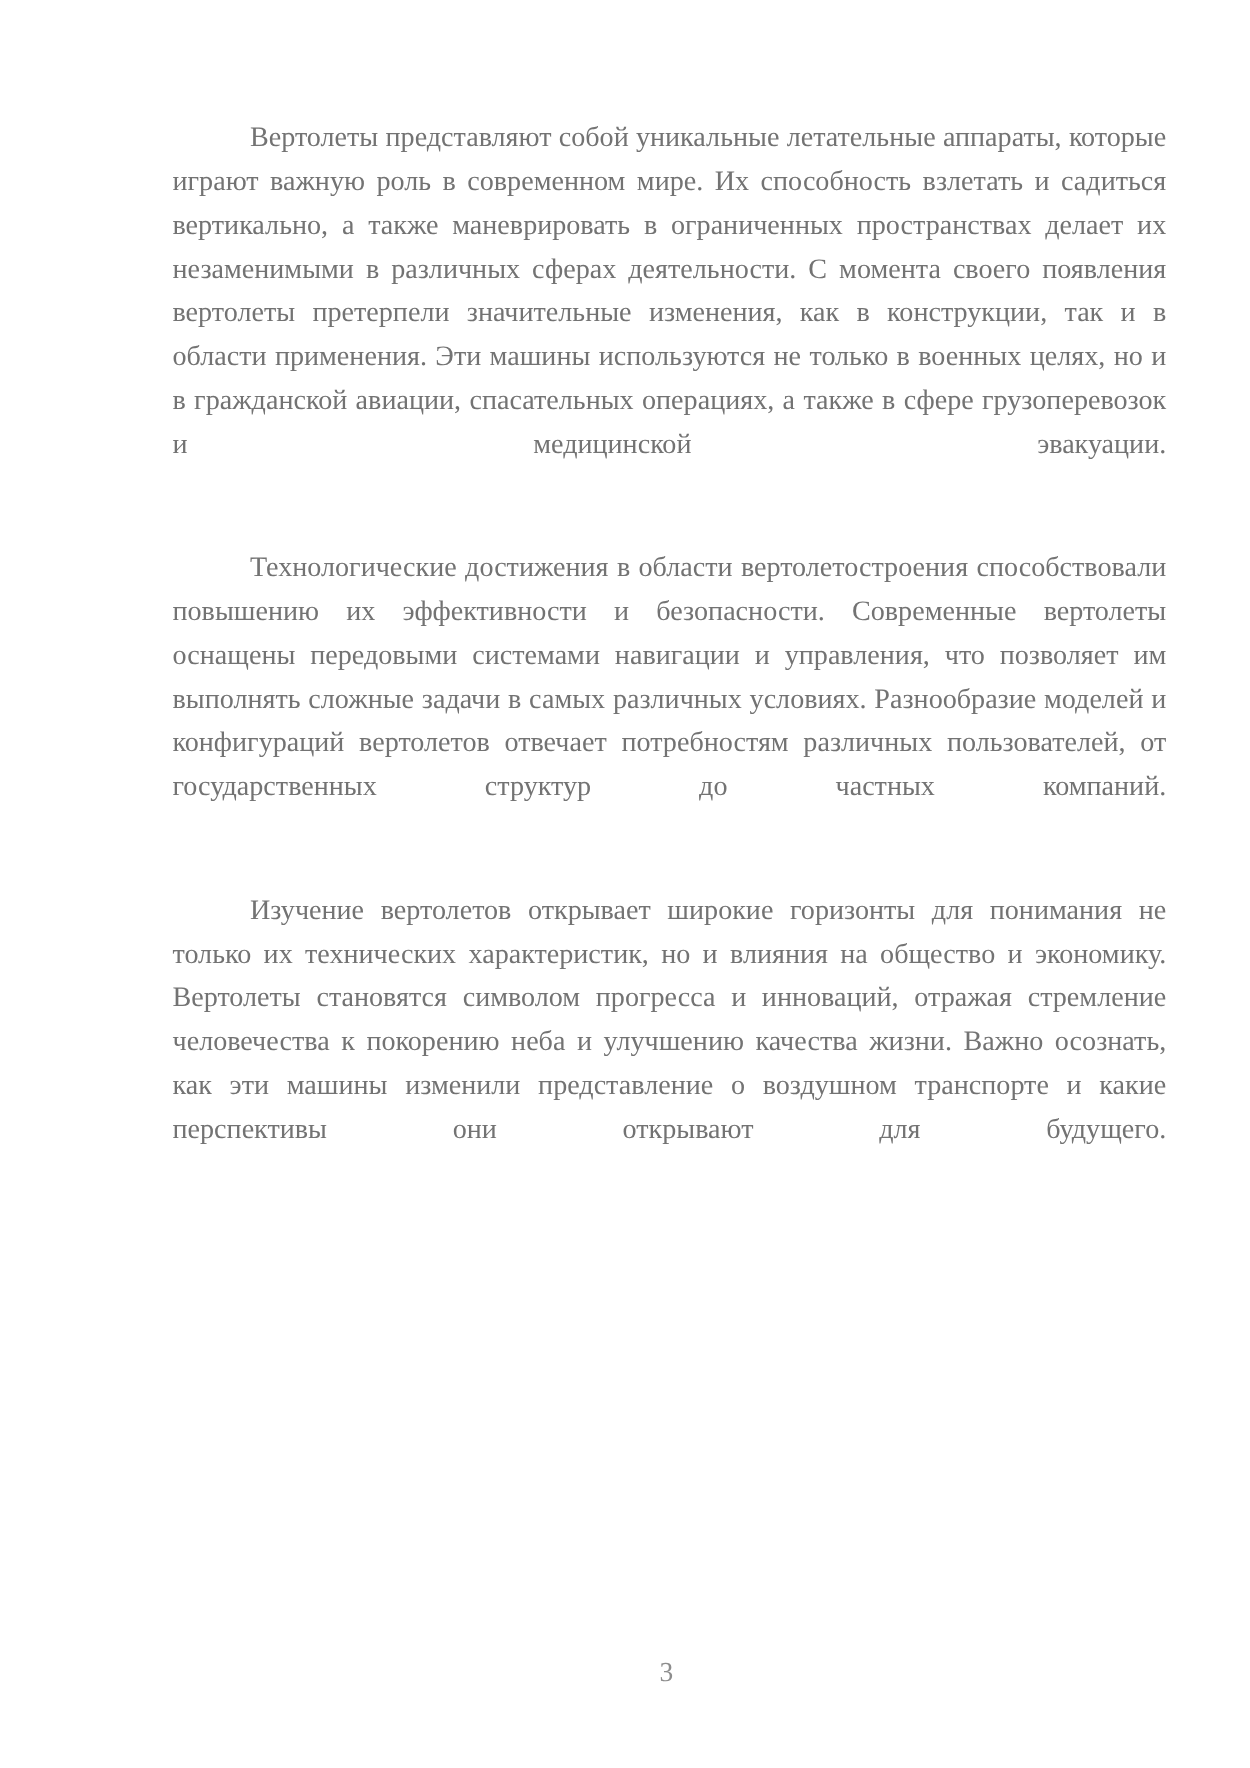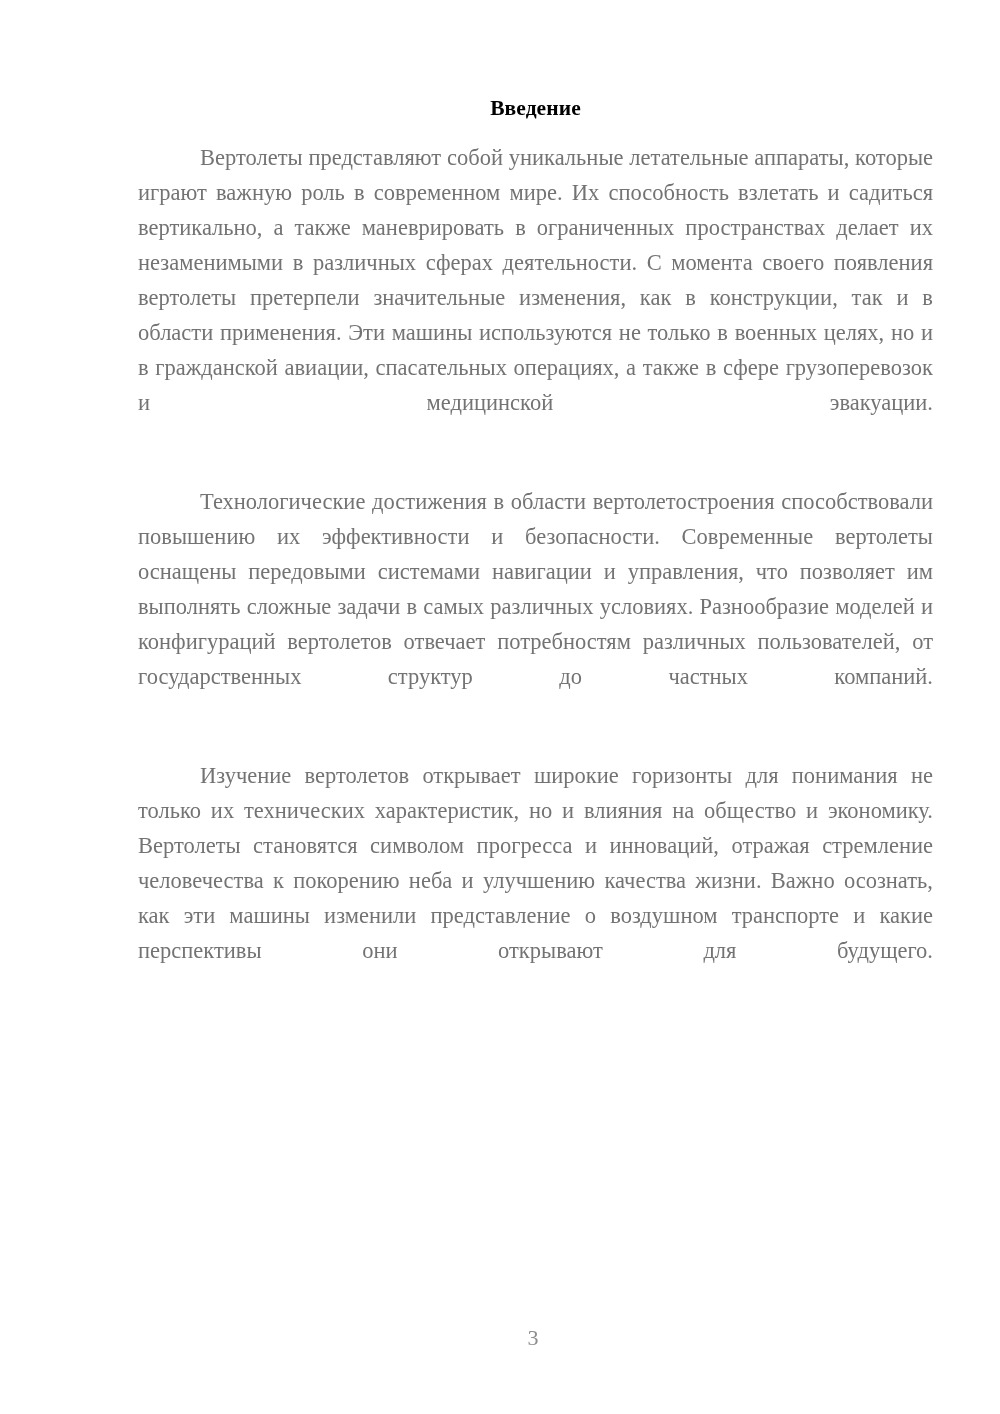--- a/index.html
+++ b/index.html
@@ -76,21 +76,20 @@
   }
   .page-number span { padding-left: 66px; }
 </style>
 </head>
 <body>
 
 <div class="page">
 
   <div class="content">
 
-    <h1 class="doc-title">Введение</h1>
 
     <p class="body-text">Вертолеты представляют собой уникальные летательные аппараты, которые играют важную роль в современном мире. Их способность взлетать и садиться вертикально, а также маневрировать в ограниченных пространствах делает их незаменимыми в различных сферах деятельности. С момента своего появления вертолеты претерпели значительные изменения, как в конструкции, так и в области применения. Эти машины используются не только в военных целях, но и в гражданской авиации, спасательных операциях, а также в сфере грузоперевозок и медицинской эвакуации.</p>
 
     <p class="body-text">Технологические достижения в области вертолетостроения способствовали повышению их эффективности и безопасности. Современные вертолеты оснащены передовыми системами навигации и управления, что позволяет им выполнять сложные задачи в самых различных условиях. Разнообразие моделей и конфигураций вертолетов отвечает потребностям различных пользователей, от государственных структур до частных компаний.</p>
 
     <p class="body-text">Изучение вертолетов открывает широкие горизонты для понимания не только их технических характеристик, но и влияния на общество и экономику. Вертолеты становятся символом прогресса и инноваций, отражая стремление человечества к покорению неба и улучшению качества жизни. Важно осознать, как эти машины изменили представление о воздушном транспорте и какие перспективы они открывают для будущего.</p>
 
   </div>
 
   <div class="page-number">

